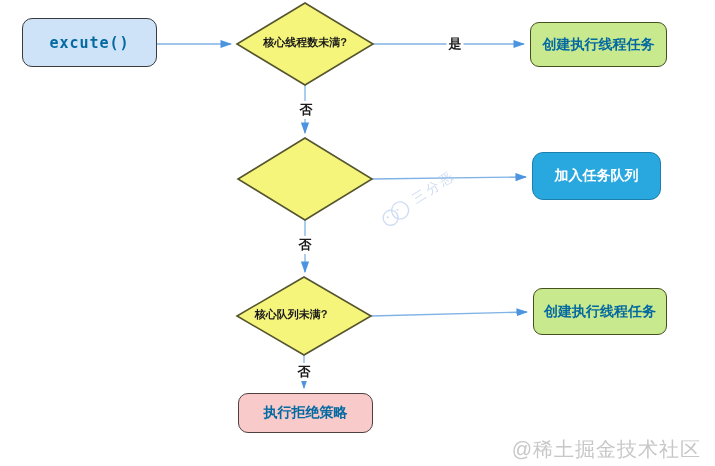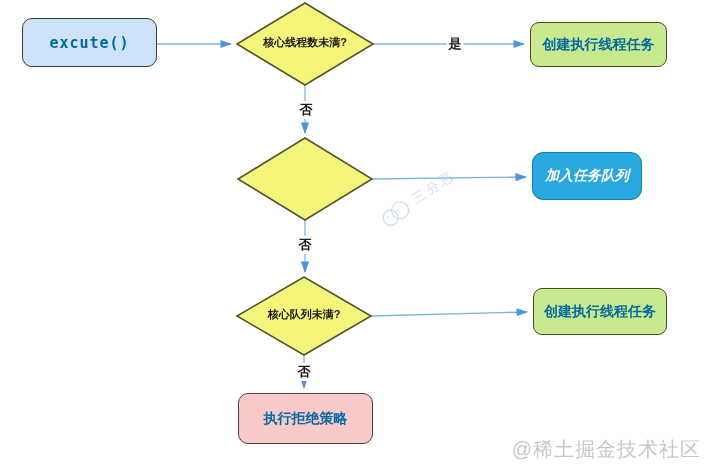--- a/index.html
+++ b/index.html
@@ -18,33 +18,33 @@
     box-sizing:border-box;text-align:center;
     font-weight:bold;font-size:14px;color:#0369a1;
   }
   .node-start{
     left:22px;top:18px;width:135px;height:49px;
     background:var(--start-fill);border:1.6px solid var(--start-border);border-radius:10px;
     font-family:"DejaVu Sans Mono",monospace;font-size:15px;letter-spacing:1px;
   }
   .node-green-1{left:530px;top:22px;width:137px;height:45px;
     background:var(--process-green-fill);border:1.6px solid var(--process-green-border);border-radius:9px;}
-  .node-blue{left:532px;top:152px;width:110px;height:48px;
-    background:var(--process-blue-fill);border:1.6px solid var(--process-blue-border);border-radius:11px;color:#fff;font-style:italic;}
+  .node-blue{left:532px;top:152px;width:129px;height:48px;
+    background:var(--process-blue-fill);border:1.6px solid var(--process-blue-border);border-radius:11px;color:#fff;}
   .node-green-2{left:533px;top:288px;width:134px;height:47px;
     background:var(--process-green-fill);border:1.6px solid var(--process-green-border);border-radius:9px;}
-  .node-reject{left:238px;top:393px;width:135px;height:51px;
+  .node-reject{left:238px;top:393px;width:135px;height:40px;
     background:var(--reject-fill);border:1.6px solid var(--reject-border);border-radius:10px;}
   .diamond-label{
     position:absolute;text-align:center;font-weight:bold;font-size:11px;color:#1a1a1a;
     pointer-events:none;
   }
   .dl-1{left:237px;top:35px;width:136px;}
   .dl-2{left:238px;top:170px;width:134px;}
-  .dl-3{left:237px;top:307px;width:134px;}
+  .dl-3{left:224px;top:307px;width:134px;}
   .edge-label{
     position:absolute;transform:translate(-50%,-50%);
     background:var(--canvas-bg,#fff);padding:0 2px;
     font-weight:bold;font-size:13px;color:var(--edge-label-color);
   }
   .el-yes{left:455px;top:44px;}
   .el-no-1{left:306px;top:110px;}
   .el-no-2{left:305px;top:245px;}
   .el-no-3{left:304px;top:372px;}
   .wm-center{

